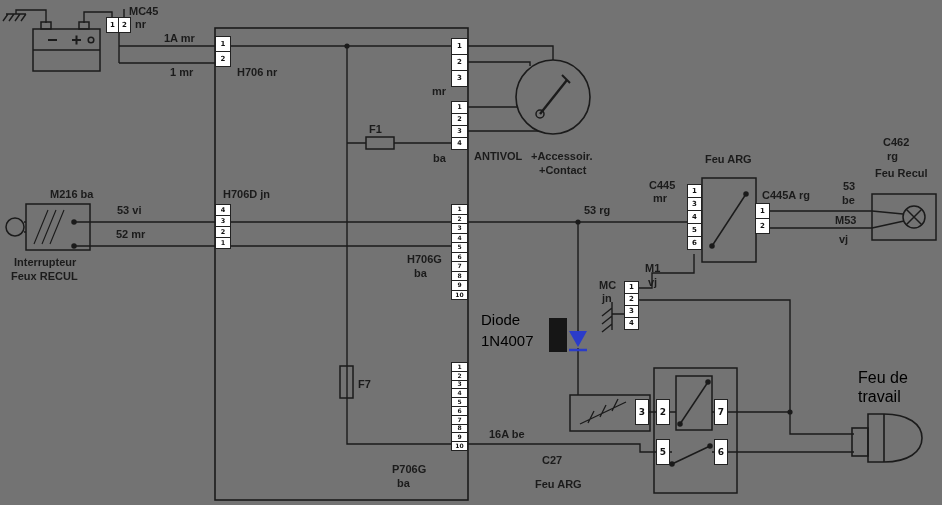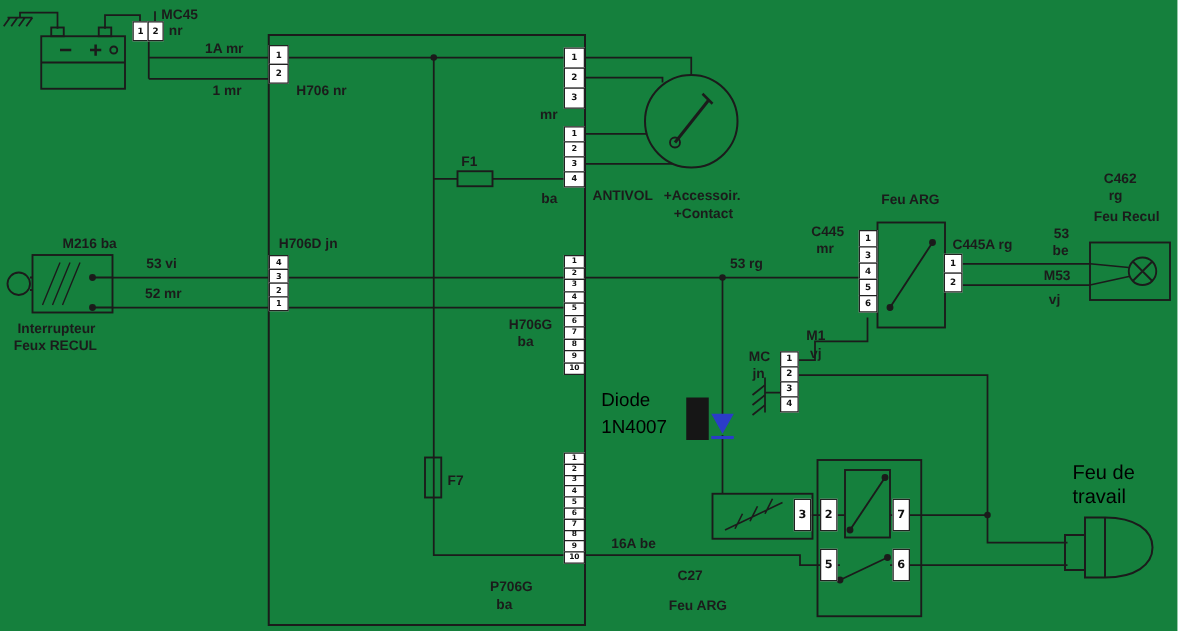--- a/index.html
+++ b/index.html
@@ -1,16 +1,16 @@
 <!DOCTYPE html>
 <html><head>
 <meta charset="utf-8">
 <style>
   html,body { margin:0; padding:0; background:#fff; }
-  .stage { position:relative; width:942px; height:505px; background:#15803d; overflow:hidden;
+  .stage { position:relative; width:942px; height:505px; background:#737373; overflow:hidden;
            font-family:"Liberation Sans",sans-serif; }
   .stage svg { position:absolute; left:0; top:0; }
 
   
   .lbl   { font-family:"Liberation Sans",sans-serif; font-size:11px; font-weight:700; fill:#1b1b1b; }
   .annot { font-family:"Liberation Sans",sans-serif; font-size:15px; font-weight:400; fill:#000; }
   .annot-lg { font-family:"Liberation Sans",sans-serif; font-size:16px; font-weight:400; fill:#000; }
 
   
   .pos { position:absolute; }

